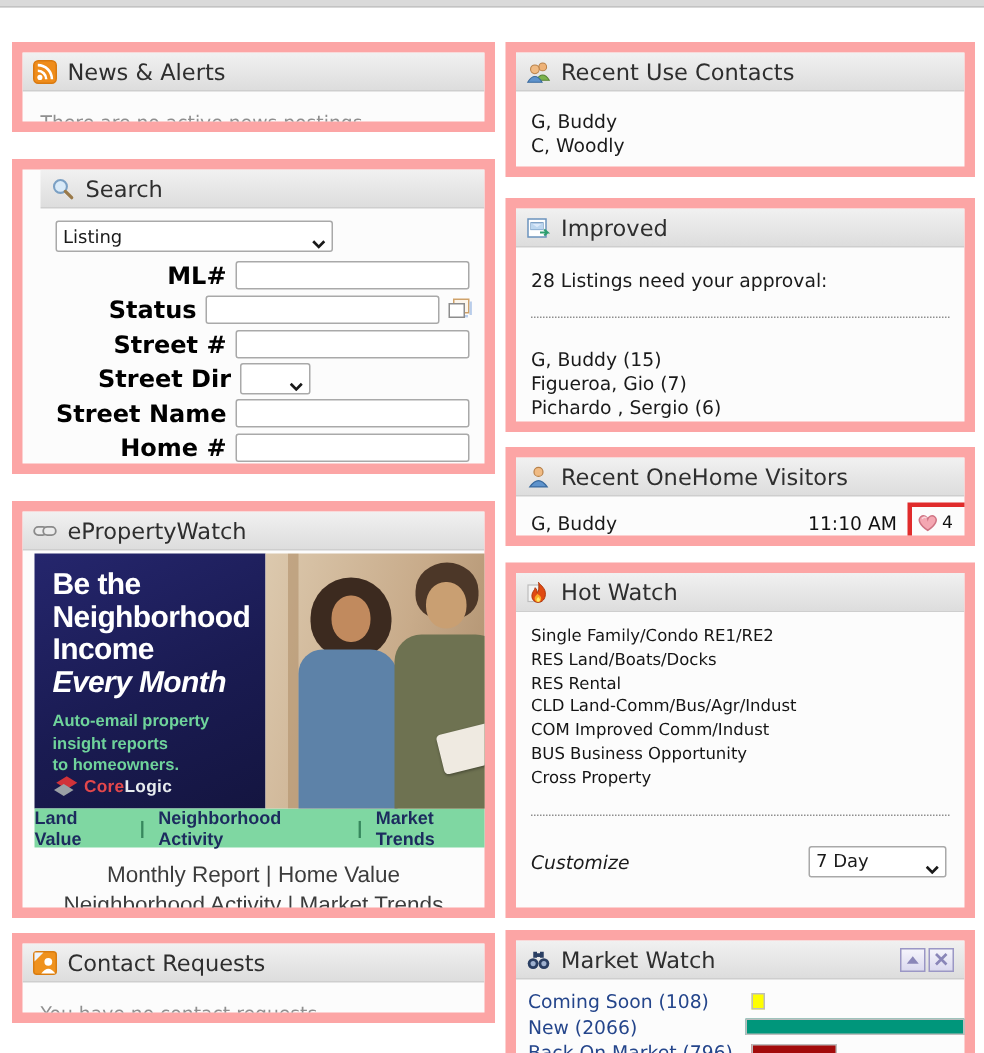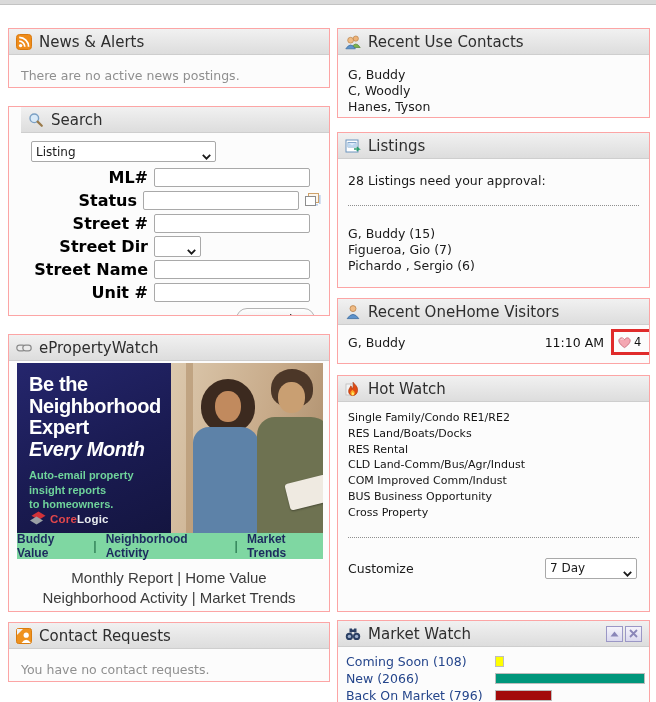--- a/index.html
+++ b/index.html
@@ -9,21 +9,21 @@
     background:#ffffff;
     font-family:"DejaVu Sans","Liberation Sans",sans-serif;
     font-size:12.5px; color:#1a1a1a;
   }
   .topbar { position:absolute; left:0; top:0; width:656px; height:5px;
     background:#dadada; border-bottom:1px solid #c3c3c3; }
   .col { position:absolute; top:28px; }
   .col-left  { left:8px;  width:322px; }
   .col-right { left:337px; width:313px; }
 
-  .panel { border:1px solid #fca5a5; background:#fcfcfc; overflow:hidden; position:relative; }
+  .panel { border:7px solid #fca5a5; background:#fcfcfc; overflow:hidden; position:relative; }
   .panel-header { height:26px; background:linear-gradient(#f1f1f1,#dddddd);
     border-bottom:1px solid #cecece; display:flex; align-items:center; gap:7px; padding:0 7px; }
   .panel-title { font-size:15px; color:#2e2e2e; white-space:nowrap; }
   .icon16 { width:16px; height:16px; flex:0 0 16px; display:inline-block; }
   .icon16 svg { display:block; }
 
   
   .p-news { height:60px; }
   .muted-body { padding:13px 12px; color:#8f8f8f; font-size:12.5px; }
   .p-search { height:210px; margin-top:18px;padding-left:12px; }
@@ -96,21 +96,21 @@
   .oh-time { position:absolute; right:45px; top:10px; color:#111; }
   .annotation-box { position:absolute; right:-4px; top:4px; width:42px; height:26px;
     border:3px solid #e02b2b; display:flex; align-items:center; padding-left:2px; background:transparent; }
   .oh-fav-count { font-size:11.5px; color:#111; margin-left:1px; }
 
   .p-hotsheets { height:237px; margin-top:11px; }
   .hs-body { padding:8px 10px 0 10px; }
   .hs-item { line-height:15.8px; font-size:11px; color:#151515; cursor:pointer; white-space:nowrap; }
   .hs-div { margin-top:16px; }
   .hs-custom { margin-top:20px; display:flex; align-items:center; justify-content:space-between; padding-right:2px; }
-  .hs-custom-label { cursor:pointer; }
+  .hs-custom-label { cursor:pointer;font-style:italic; }
 
   .p-marketwatch { height:92px; margin-top:8px; }
   .mw-header-btns { margin-left:auto; display:flex; }
   .mw-btn { width:17px; height:16px; border:1px solid #9b97c6; margin-left:2px;
     background:linear-gradient(#f5f4fb,#dbd9ef); display:flex; align-items:center; justify-content:center;
     padding:0; cursor:pointer; }
   .mw-body { padding-top:6px; }
   .mw-row { display:flex; align-items:center; height:17px; padding-left:8px; }
   .mw-label { width:149px; color:#24458b; font-size:12.5px; cursor:pointer; white-space:nowrap; }
   .mw-bar { height:11px; border:1px solid #bdbdbd; }
@@ -186,21 +186,21 @@
           <span class="chev"><svg width="9" height="6" viewBox="0 0 9 6">
                 <polyline points="0.8,0.8 4.5,4.6 8.2,0.8" fill="none" stroke="#1a1a1a" stroke-width="1.8"></polyline>
               </svg></span>
         </span>
       </div>
       <div class="srow">
         <span class="slabel">Street Name</span>
         <input class="stext" type="text" style="">
       </div>
       <div class="srow">
-        <span class="slabel">Unit #</span>
+        <span class="slabel">Home #</span>
         <input class="stext" type="text" style="">
       </div>
       <div class="btnrow">
         <button class="search-btn">Search</button>
       </div>
     </div>
   </section>
 
   <section class="panel p-epw">
     <div class="panel-header">
@@ -211,21 +211,21 @@
           </svg>
       </span>
       <span class="panel-title">ePropertyWatch</span>
     </div>
 
     <div class="ad">
       <div class="ad-main">
         <div class="ad-left">
           <div class="ad-h">Be the</div>
           <div class="ad-h">Neighborhood</div>
-          <div class="ad-h">Expert</div>
+          <div class="ad-h">Income</div>
           <div class="ad-h ad-h-i">Every Month</div>
           <div class="ad-sub">
             <div>Auto-email property</div>
             <div>insight reports</div>
             <div>to homeowners.</div>
           </div>
           <div class="ad-logo">
             <svg width="17" height="15" viewBox="0 0 17 15">
                 <polygon points="9.5,0.5 16.5,4.8 9.5,9.1 2.5,4.8" fill="#d13239"></polygon>
                 <polygon points="7.5,5.6 14,9.6 7.5,13.6 1,9.6" fill="#9aa0a5"></polygon>
@@ -238,21 +238,21 @@
           <div class="wm-hair"></div>
           <div class="wm-face"></div>
           <div class="wm-body"></div>
           <div class="mn-hair"></div>
           <div class="mn-face"></div>
           <div class="mn-body"></div>
           <div class="tablet"></div>
         </div>
       </div>
       <div class="ad-greenbar">
-        <span class="glink">Buddy Value</span>
+        <span class="glink">Land Value</span>
         <span class="sep">|</span>
         <span class="glink">Neighborhood Activity</span>
         <span class="sep">|</span>
         <span class="glink">Market Trends</span>
       </div>
     </div>
 
     <div class="epw-footer">
       <div>Monthly Report | Home Value</div>
       <div>Neighborhood Activity | Market Trends</div>
@@ -285,35 +285,34 @@
             <path d="M6.4 13.5 q4.4,-7 8.8,0 z" fill="#7cb34d" stroke="#568334" stroke-width="0.7"></path>
             <circle cx="5.6" cy="6.2" r="2.9" fill="#f0bb84" stroke="#b9824a" stroke-width="0.7"></circle>
             <path d="M0.8 14.8 q4.8,-7.6 9.6,0 z" fill="#5e93cc" stroke="#3a6a9e" stroke-width="0.7"></path>
           </svg>
       </span>
       <span class="panel-title">Recent Use Contacts</span>
     </div>
     <div class="list-body">
       <div class="list-item">G, Buddy</div>
       <div class="list-item">C, Woodly</div>
-      <div class="list-item">Hanes, Tyson</div>
     </div>
   </section>
 
   <section class="panel p-concierge">
     <div class="panel-header">
       <span class="icon16">
         <svg width="16" height="16" viewBox="0 0 16 16">
             <rect x="1" y="2" width="12" height="12" fill="#fff" stroke="#6b93bd" stroke-width="1"></rect>
             <rect x="3" y="4.5" width="8" height="4.5" fill="#dceafa" stroke="#6b93bd" stroke-width="0.8"></rect>
             <polygon points="3,4.5 7,7.5 11,4.5 11,9 3,9" fill="#bcd6ef"></polygon>
             <path d="M9 11 l5 0 -2.2 -2 m2.2 2 -2.2 2" fill="none" stroke="#2e9e71" stroke-width="1.4"></path>
           </svg>
       </span>
-      <span class="panel-title">Listings</span>
+      <span class="panel-title">Improved</span>
     </div>
     <div class="conc-body">
       <div class="conc-summary">28 Listings need your approval:</div>
       <div class="dotted conc-div"></div>
       <div class="list-item">G, Buddy (15)</div>
       <div class="list-item">Figueroa, Gio (7)</div>
       <div class="list-item">Pichardo , Sergio (6)</div>
     </div>
   </section>
 

